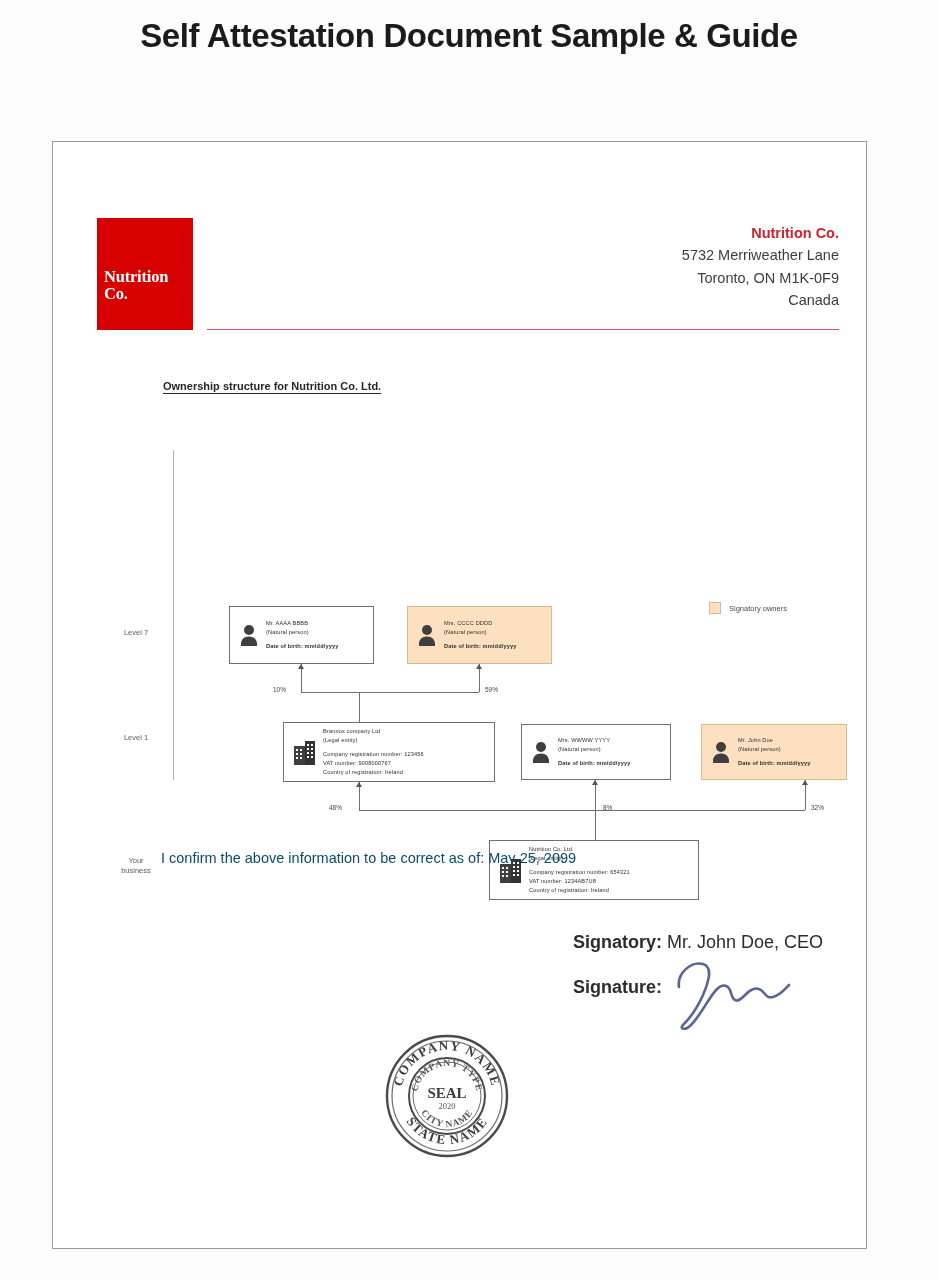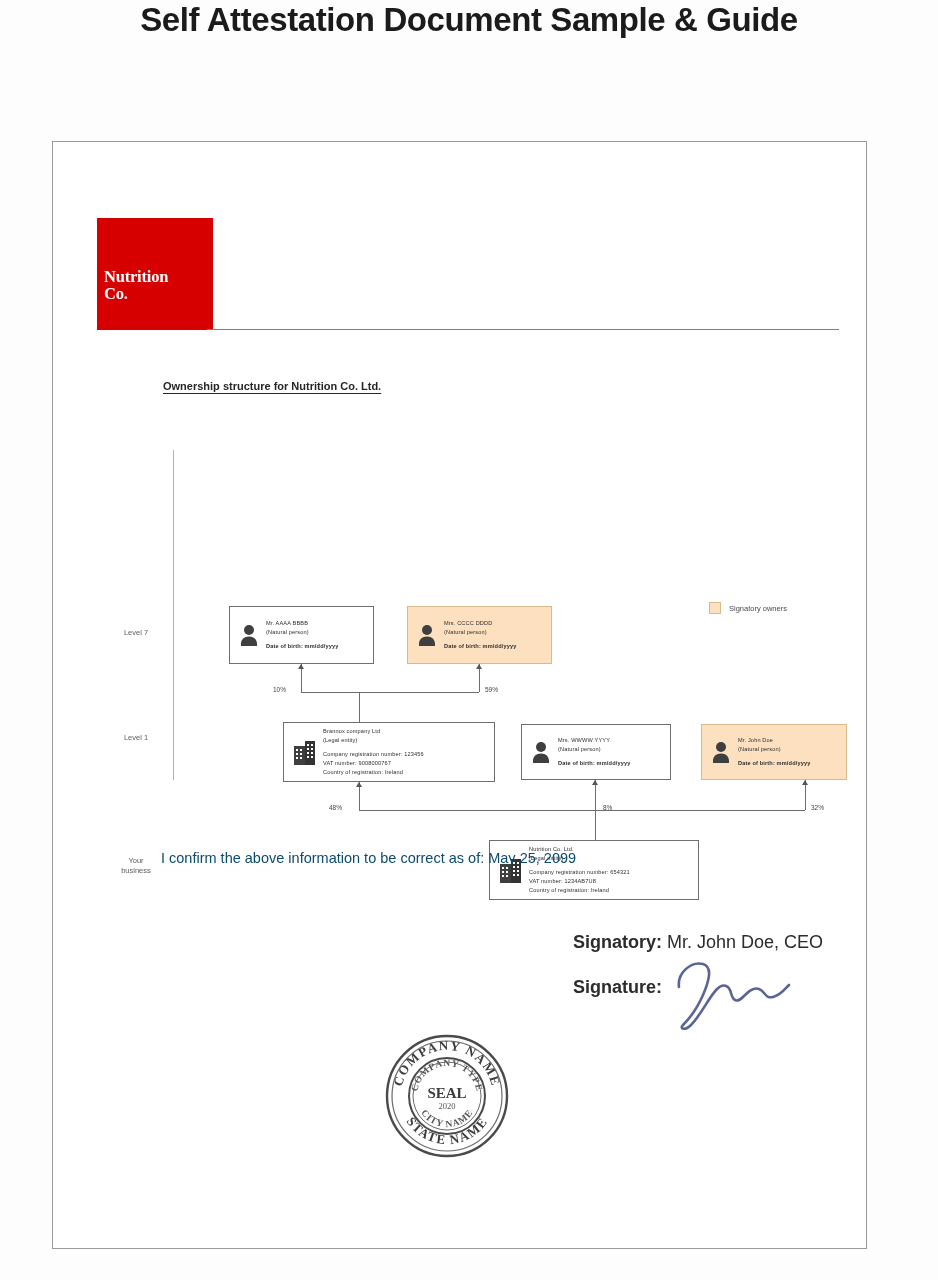--- a/index.html
+++ b/index.html
@@ -10,21 +10,21 @@
     font-family: "Liberation Sans", sans-serif;
     overflow: hidden;
   }
   .page {
     position: relative;
     width: 938px;
     height: 1280px;
     background: #fdfdfd;
   }
   
-  .header { padding-top: 2px; text-align: center; }
+  .header { padding-top: 18px; text-align: center; }
   .header-title {
     font-size: 33px;
     font-weight: bold;
     color: #1b1b1b;
     letter-spacing: -0.4px;
     line-height: 1.1;
   }
   .header-subtitle {
     font-size: 19px;
     color: #3a3a3a;
@@ -45,21 +45,21 @@
     position: absolute;
     left: 44px;
     top: 76px;
     right: 27px;
     height: 112px;
   }
   .logo-box {
     position: absolute;
     left: 0;
     top: 0;
-    width: 116px;
+    width: 96px;
     height: 112px;
     background: #d60000;
     color: #ffffff;
     font-family: "Liberation Serif", serif;
     font-weight: bold;
     font-size: 16.5px;
     line-height: 1.05;
     padding: 50px 0 0 7px;
     letter-spacing: -0.2px;
   }
@@ -232,20 +232,26 @@
   <div class="header">
     <div class="header-title">Self Attestation Document Sample &amp; Guide</div>
   </div>
 
   <div class="doc-sheet">
 
     <div class="letterhead">
       <div class="logo-box">
         <span>Nutrition</span>
         <span class="logo-line2">Co.</span>
+      </div>
+      <div class="address-block">
+        <div class="address-company">Nutrition Co.</div>
+        <div>5732 Merriweather Lane</div>
+        <div>Toronto, ON M1K-0F9</div>
+        <div>Canada</div>
       </div>
       <div class="letterhead-rule"></div>
     </div>
 
     <div class="ownership-title">Ownership structure for Nutrition Co. Ltd.</div>
 
     <div class="diagram">
 
       <div class="level-axis"></div>
       <div class="level-label lvl2-label">Level 7</div>

